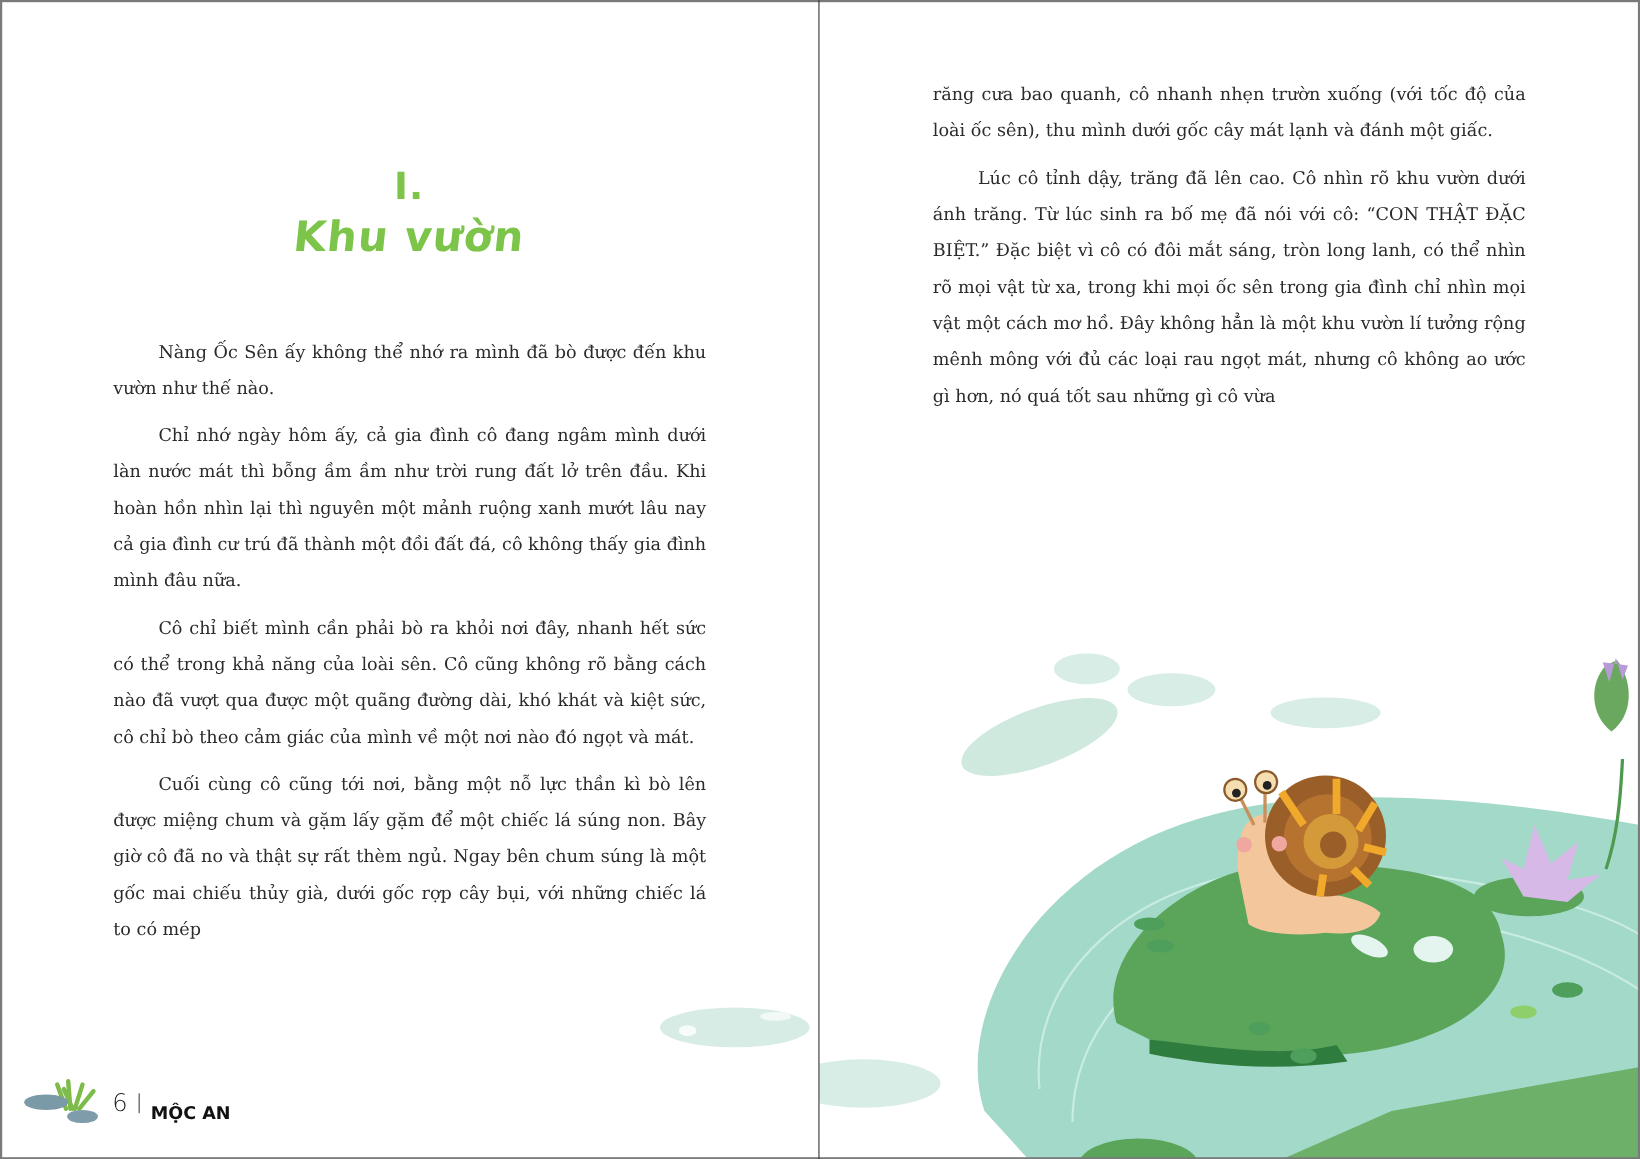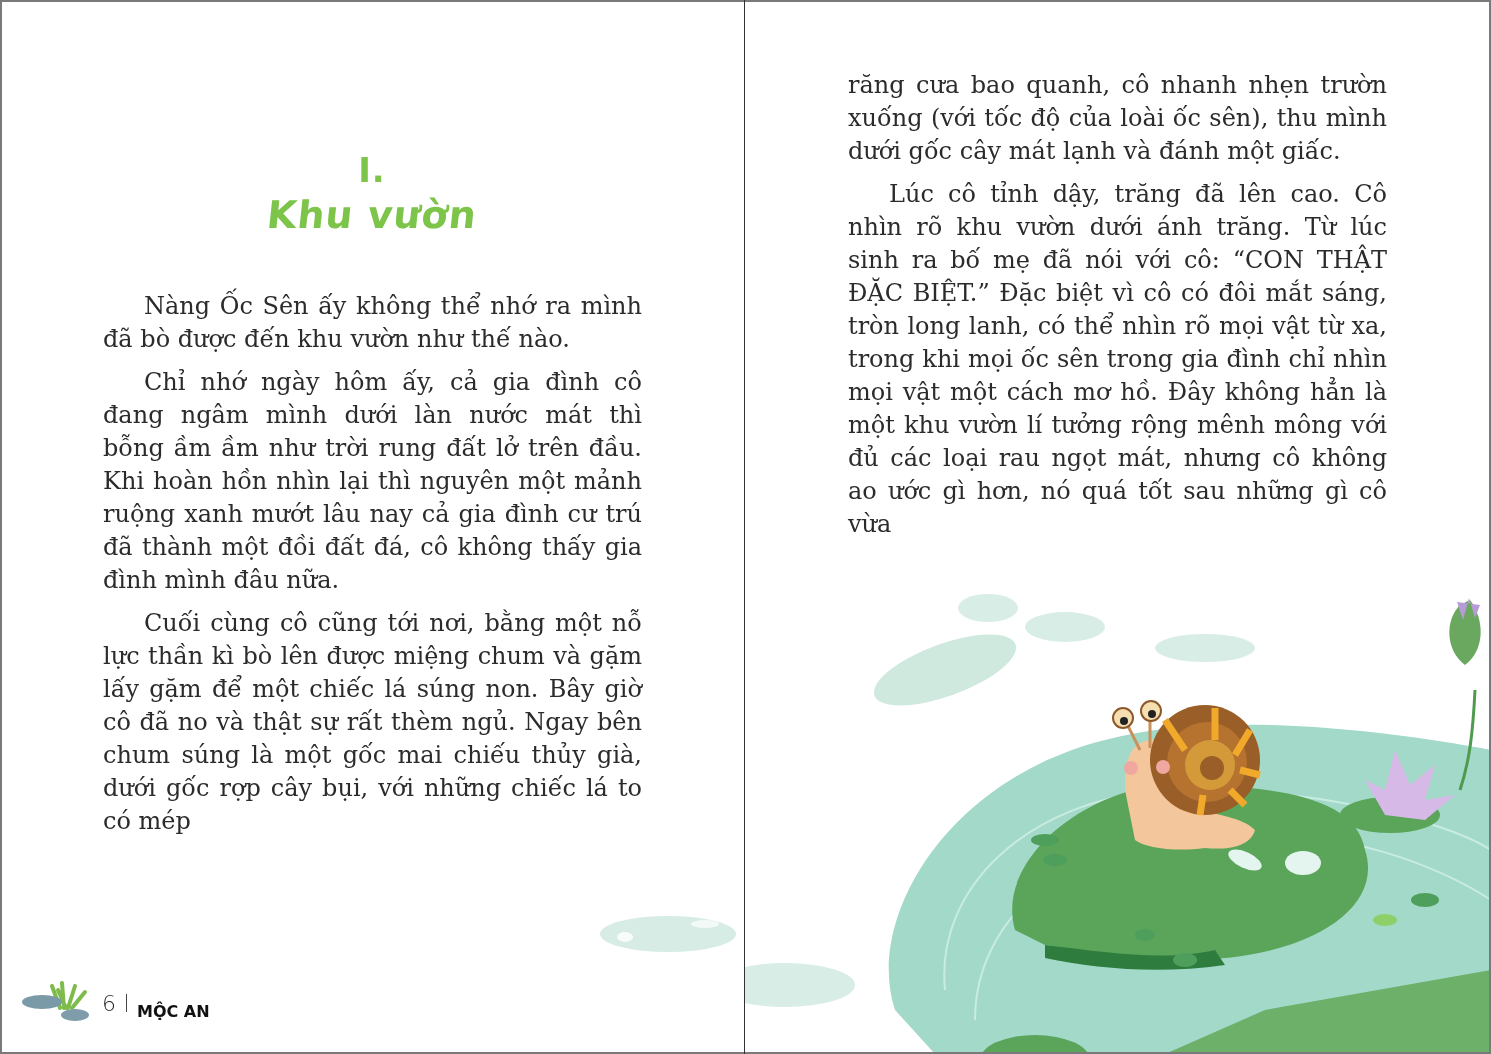--- a/index.html
+++ b/index.html
@@ -22,24 +22,24 @@
 
   .chapter-num, .chapter-title {
     position:absolute; left:0; width:744px; text-align:center;
     color:#7cc44a; font-family:"DejaVu Sans", sans-serif; font-weight:bold;
     letter-spacing:1px;
   }
   .chapter-num { top:150px; font-size:34px; }
   .chapter-title { top:193px; font-size:38px; transform:skewX(-6deg); }
 
   .body-text {
-    position:absolute; color:#2b2b2b; font-size:24px; line-height:33px;
+    position:absolute; color:#2b2b2b; font-size:16px; line-height:33px;
     text-align:justify; text-align-last:left;
   }
-  .left-text { left:103px; top:290px; width:539px; }
+  .left-text { left:103px; top:303px; width:539px; }
   .right-text { left:848px; top:69px; width:539px; }
   .body-text p { margin:0 0 10px 0; text-indent:41px; }
   .body-text p.cont { text-indent:0; }
 
   .footer {
     position:absolute; left:20px; top:978px; height:50px; display:flex; align-items:center;
   }
   .footer .num { font-family:"DejaVu Sans", sans-serif; font-size:22px; color:#222; margin-left:82px; font-weight:300;}
   .footer .sep { width:1px; height:18px; background:#444; margin:0 10px; }
   .footer .book { font-family:"DejaVu Sans", sans-serif; font-size:16px; font-weight:bold; color:#111;margin-top:16px; }
@@ -54,20 +54,21 @@
 <div class="frame"></div>
 <div class="spine"></div>
 
 <div class="page page-left">
   <div class="chapter-num">I.</div>
   <div class="chapter-title">Khu vườn</div>
 
   <div class="body-text left-text">
     <p>Nàng Ốc Sên ấy không thể nhớ ra mình đã bò được đến khu vườn như thế nào.</p>
     <p>Chỉ nhớ ngày hôm ấy, cả gia đình cô đang ngâm mình dưới làn nước mát thì bỗng ầm ầm như trời rung đất lở trên đầu. Khi hoàn hồn nhìn lại thì nguyên một mảnh ruộng xanh mướt lâu nay cả gia đình cư trú đã thành một đồi đất đá, cô không thấy gia đình mình đâu nữa.</p>
+    <p>Cô chỉ biết mình cần phải bò ra khỏi nơi đây, nhanh hết sức có thể trong khả năng của loài sên. Cô cũng không rõ bằng cách nào đã vượt qua được một quãng đường dài, khó khát và kiệt sức, cô chỉ bò theo cảm giác của mình về một nơi nào đó ngọt và mát.</p>
     <p>Cuối cùng cô cũng tới nơi, bằng một nỗ lực thần kì bò lên được miệng chum và gặm lấy gặm để một chiếc lá súng non. Bây giờ cô đã no và thật sự rất thèm ngủ. Ngay bên chum súng là một gốc mai chiếu thủy già, dưới gốc rợp cây bụi, với những chiếc lá to có mép</p>
   </div>
 
   <svg class="drop-left" width="145" height="50" viewBox="0 0 145 50">
     <ellipse cx="68" cy="22" rx="68" ry="18" fill="#cfe9df" opacity="0.85"></ellipse>
     <ellipse cx="25" cy="25" rx="8" ry="5" fill="#ffffff" opacity="0.8"></ellipse>
     <ellipse cx="105" cy="12" rx="14" ry="4" fill="#ffffff" opacity="0.7"></ellipse>
   </svg>
 
   <div class="footer">

